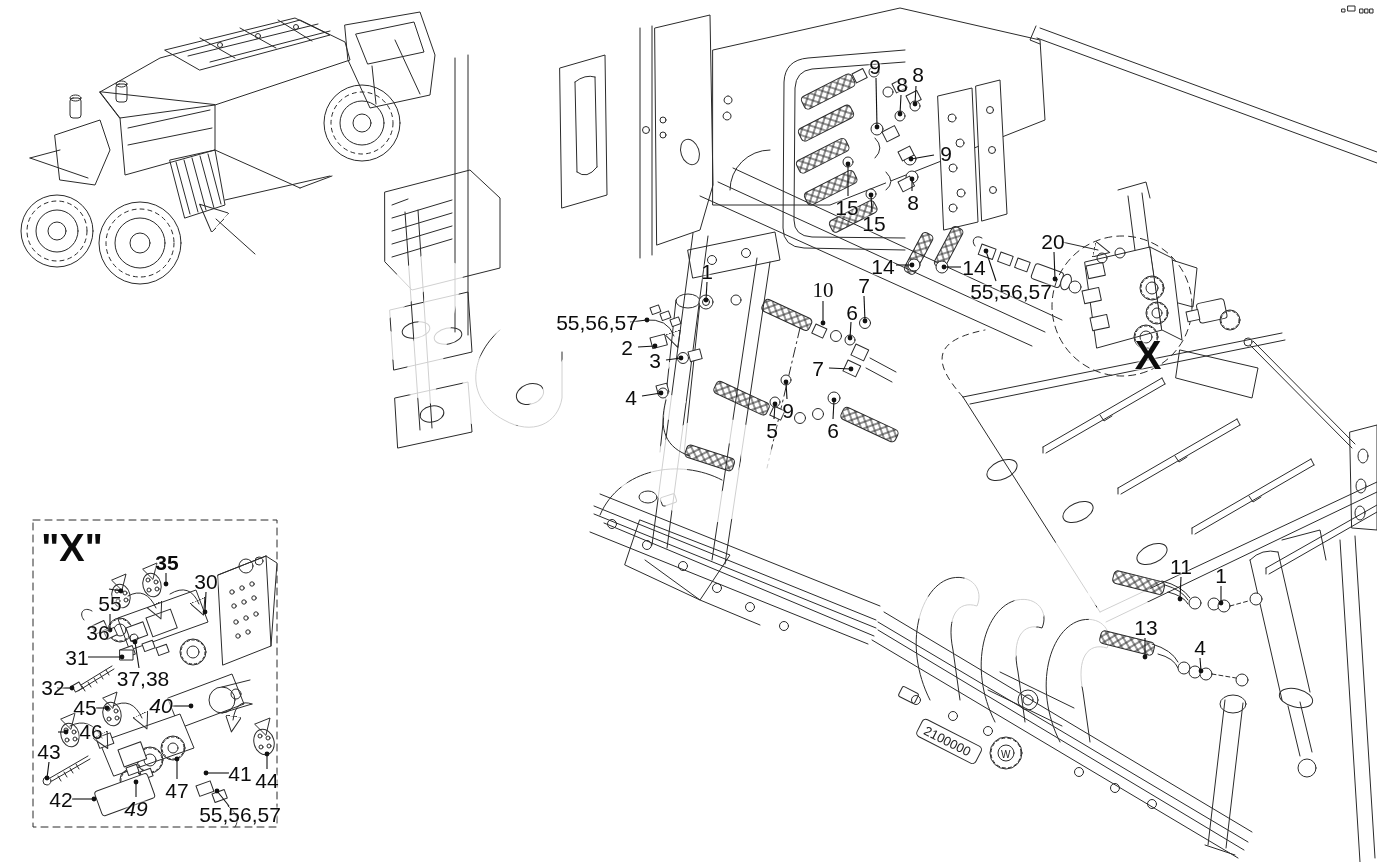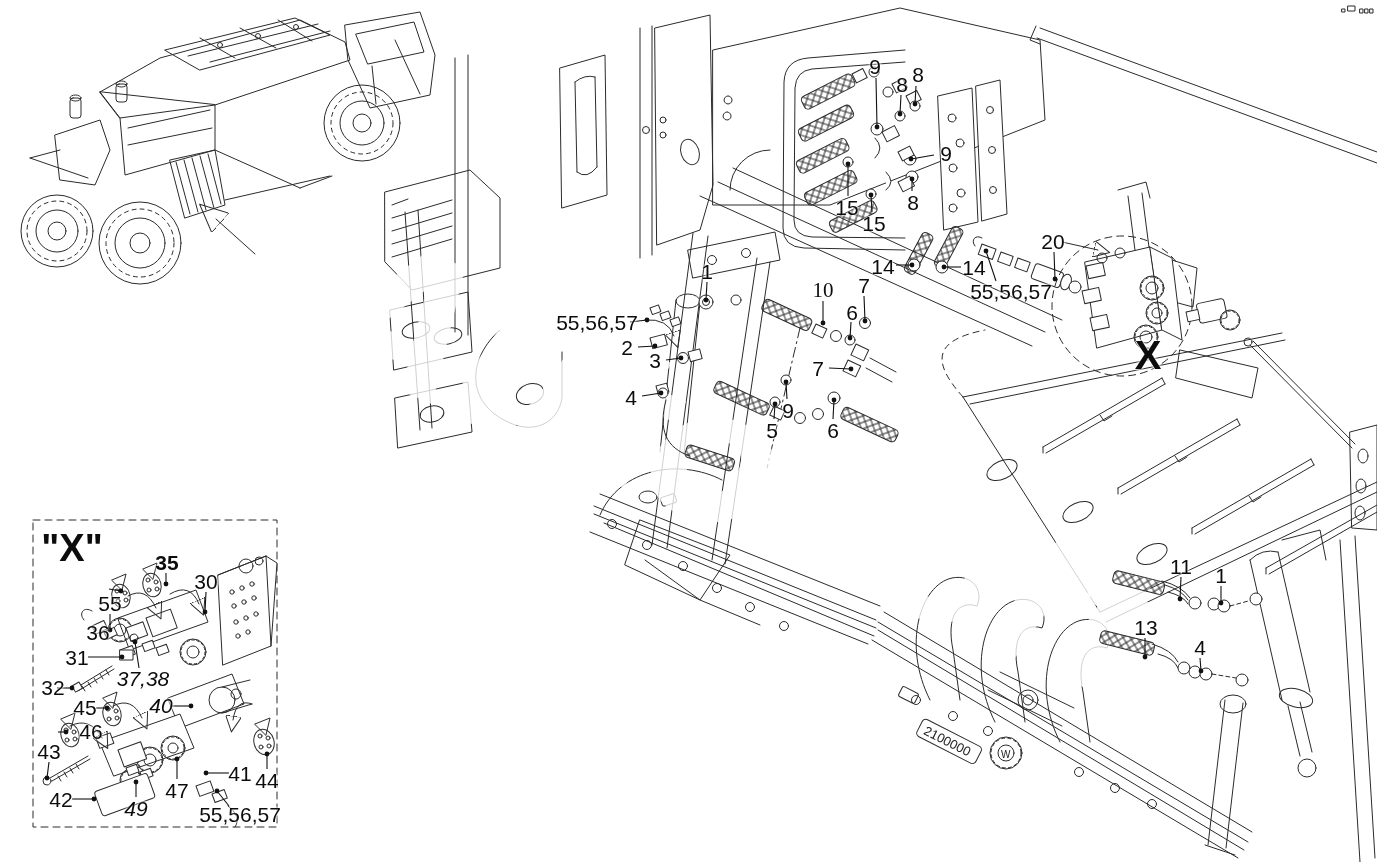--- a/index.html
+++ b/index.html
@@ -572,21 +572,21 @@
       <div class="callout" style="left: 1221px; top: 575px;">1</div>
       <div class="callout" style="left: 1146px; top: 627px;">13</div>
       <div class="callout" style="left: 1200px; top: 647px;">4</div>
       <div class="callout bold" style="left: 72px; top: 548px; font-size: 38px;">"X"</div>
       <div class="callout" style="left: 167px; top: 562px; font-weight: bold;">35</div>
       <div class="callout" style="left: 98px; top: 588px; margin-top: 44px;">36</div>
       <div class="callout" style="left: 206px; top: 581px;">30</div>
       <div class="callout" style="left: 110px; top: 603px;">55</div>
       <div class="callout" style="left: 77px; top: 657px;">31</div>
       <div class="callout" style="left: 46px; top: 687px; margin-left: 7px;">32</div>
-      <div class="callout" style="left: 143px; top: 678px; font-style: italic;">37,38</div>
+      <div class="callout" style="left: 143px; top: 678px;">37,38</div>
       <div class="callout" style="left: 85px; top: 707px;">45</div>
       <div class="callout" style="left: 161px; top: 705px; font-style: italic;">40</div>
       <div class="callout" style="left: 47px; top: 731px; margin-left: 44px;">46</div>
       <div class="callout" style="left: 49px; top: 751px;">43</div>
       <div class="callout" style="left: 61px; top: 799px;">42</div>
       <div class="callout" style="left: 136px; top: 808px; font-style: italic;">49</div>
       <div class="callout" style="left: 177px; top: 790px;">47</div>
       <div class="callout" style="left: 240px; top: 773px;">41</div>
       <div class="callout" style="left: 267px; top: 780px;">44</div>
       <div class="callout" style="left: 240px; top: 814px;">55,56,57</div>

